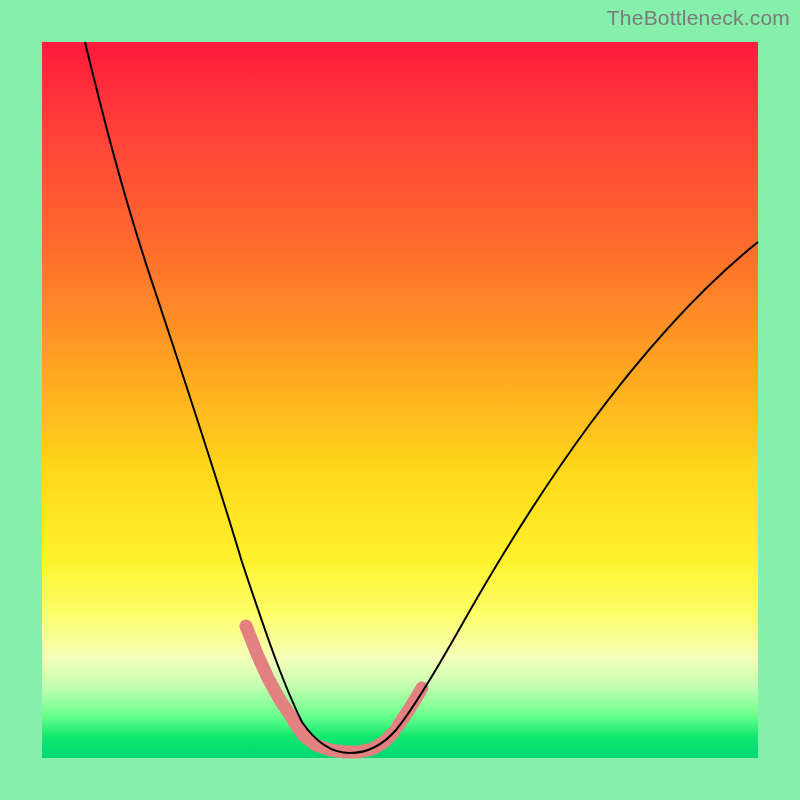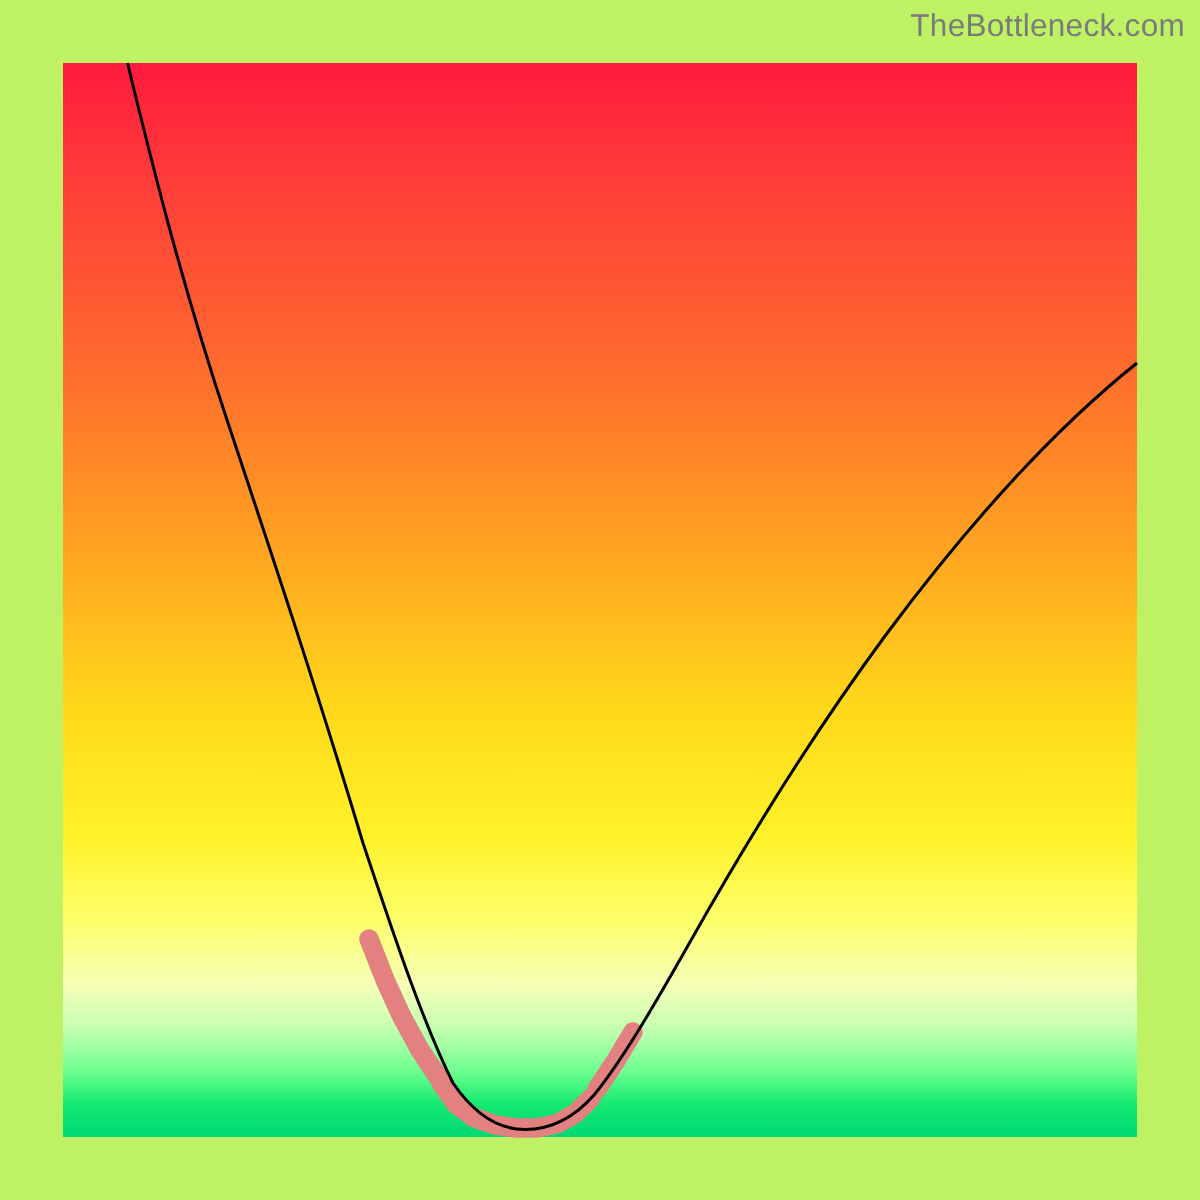--- a/index.html
+++ b/index.html
@@ -8,21 +8,21 @@
     width: 800px;
     height: 800px;
     background: #000;
     font-family: Arial, Helvetica, sans-serif;
     overflow: hidden;
   }
   .frame {
     position: absolute;
     left: 0; top: 0;
     width: 800px; height: 800px;
-    background: #bef264;
+    background: #86efac;
   }
   .plot-area {
     position: absolute;
     left: 42px;
     top: 42px;
     width: 716px;
     height: 716px;
     
     background: linear-gradient(to bottom,
       #ff1a3d 0%,

